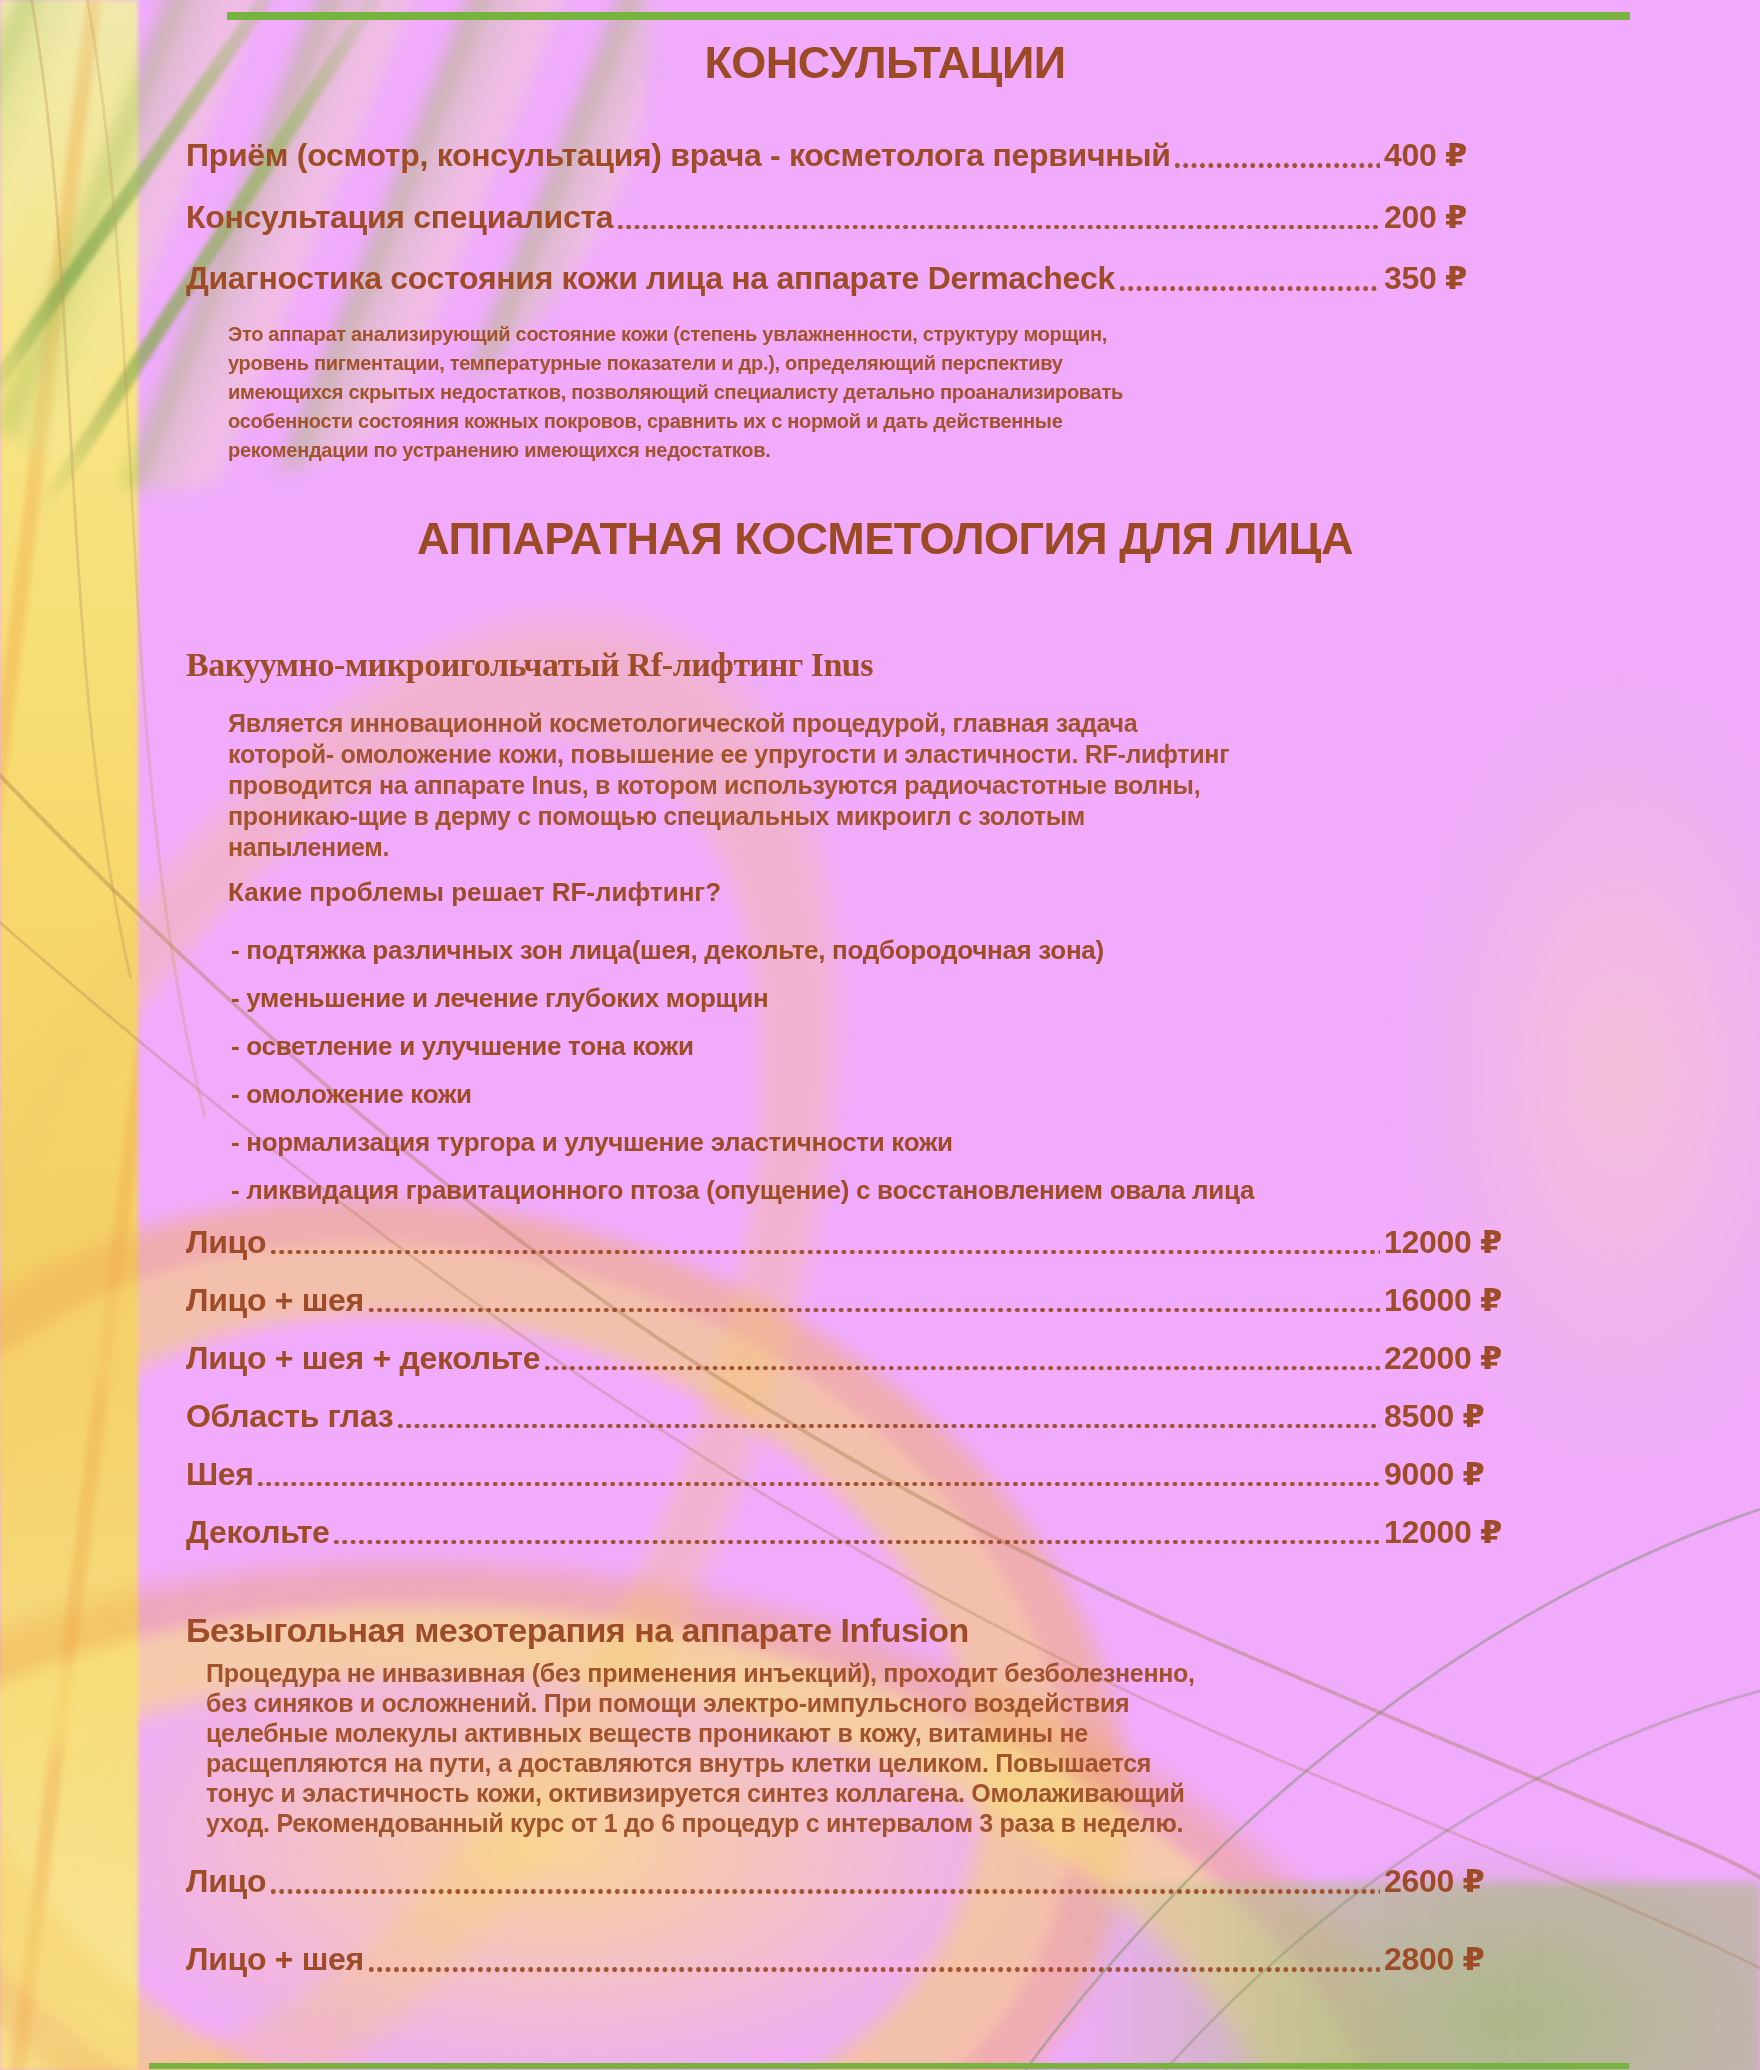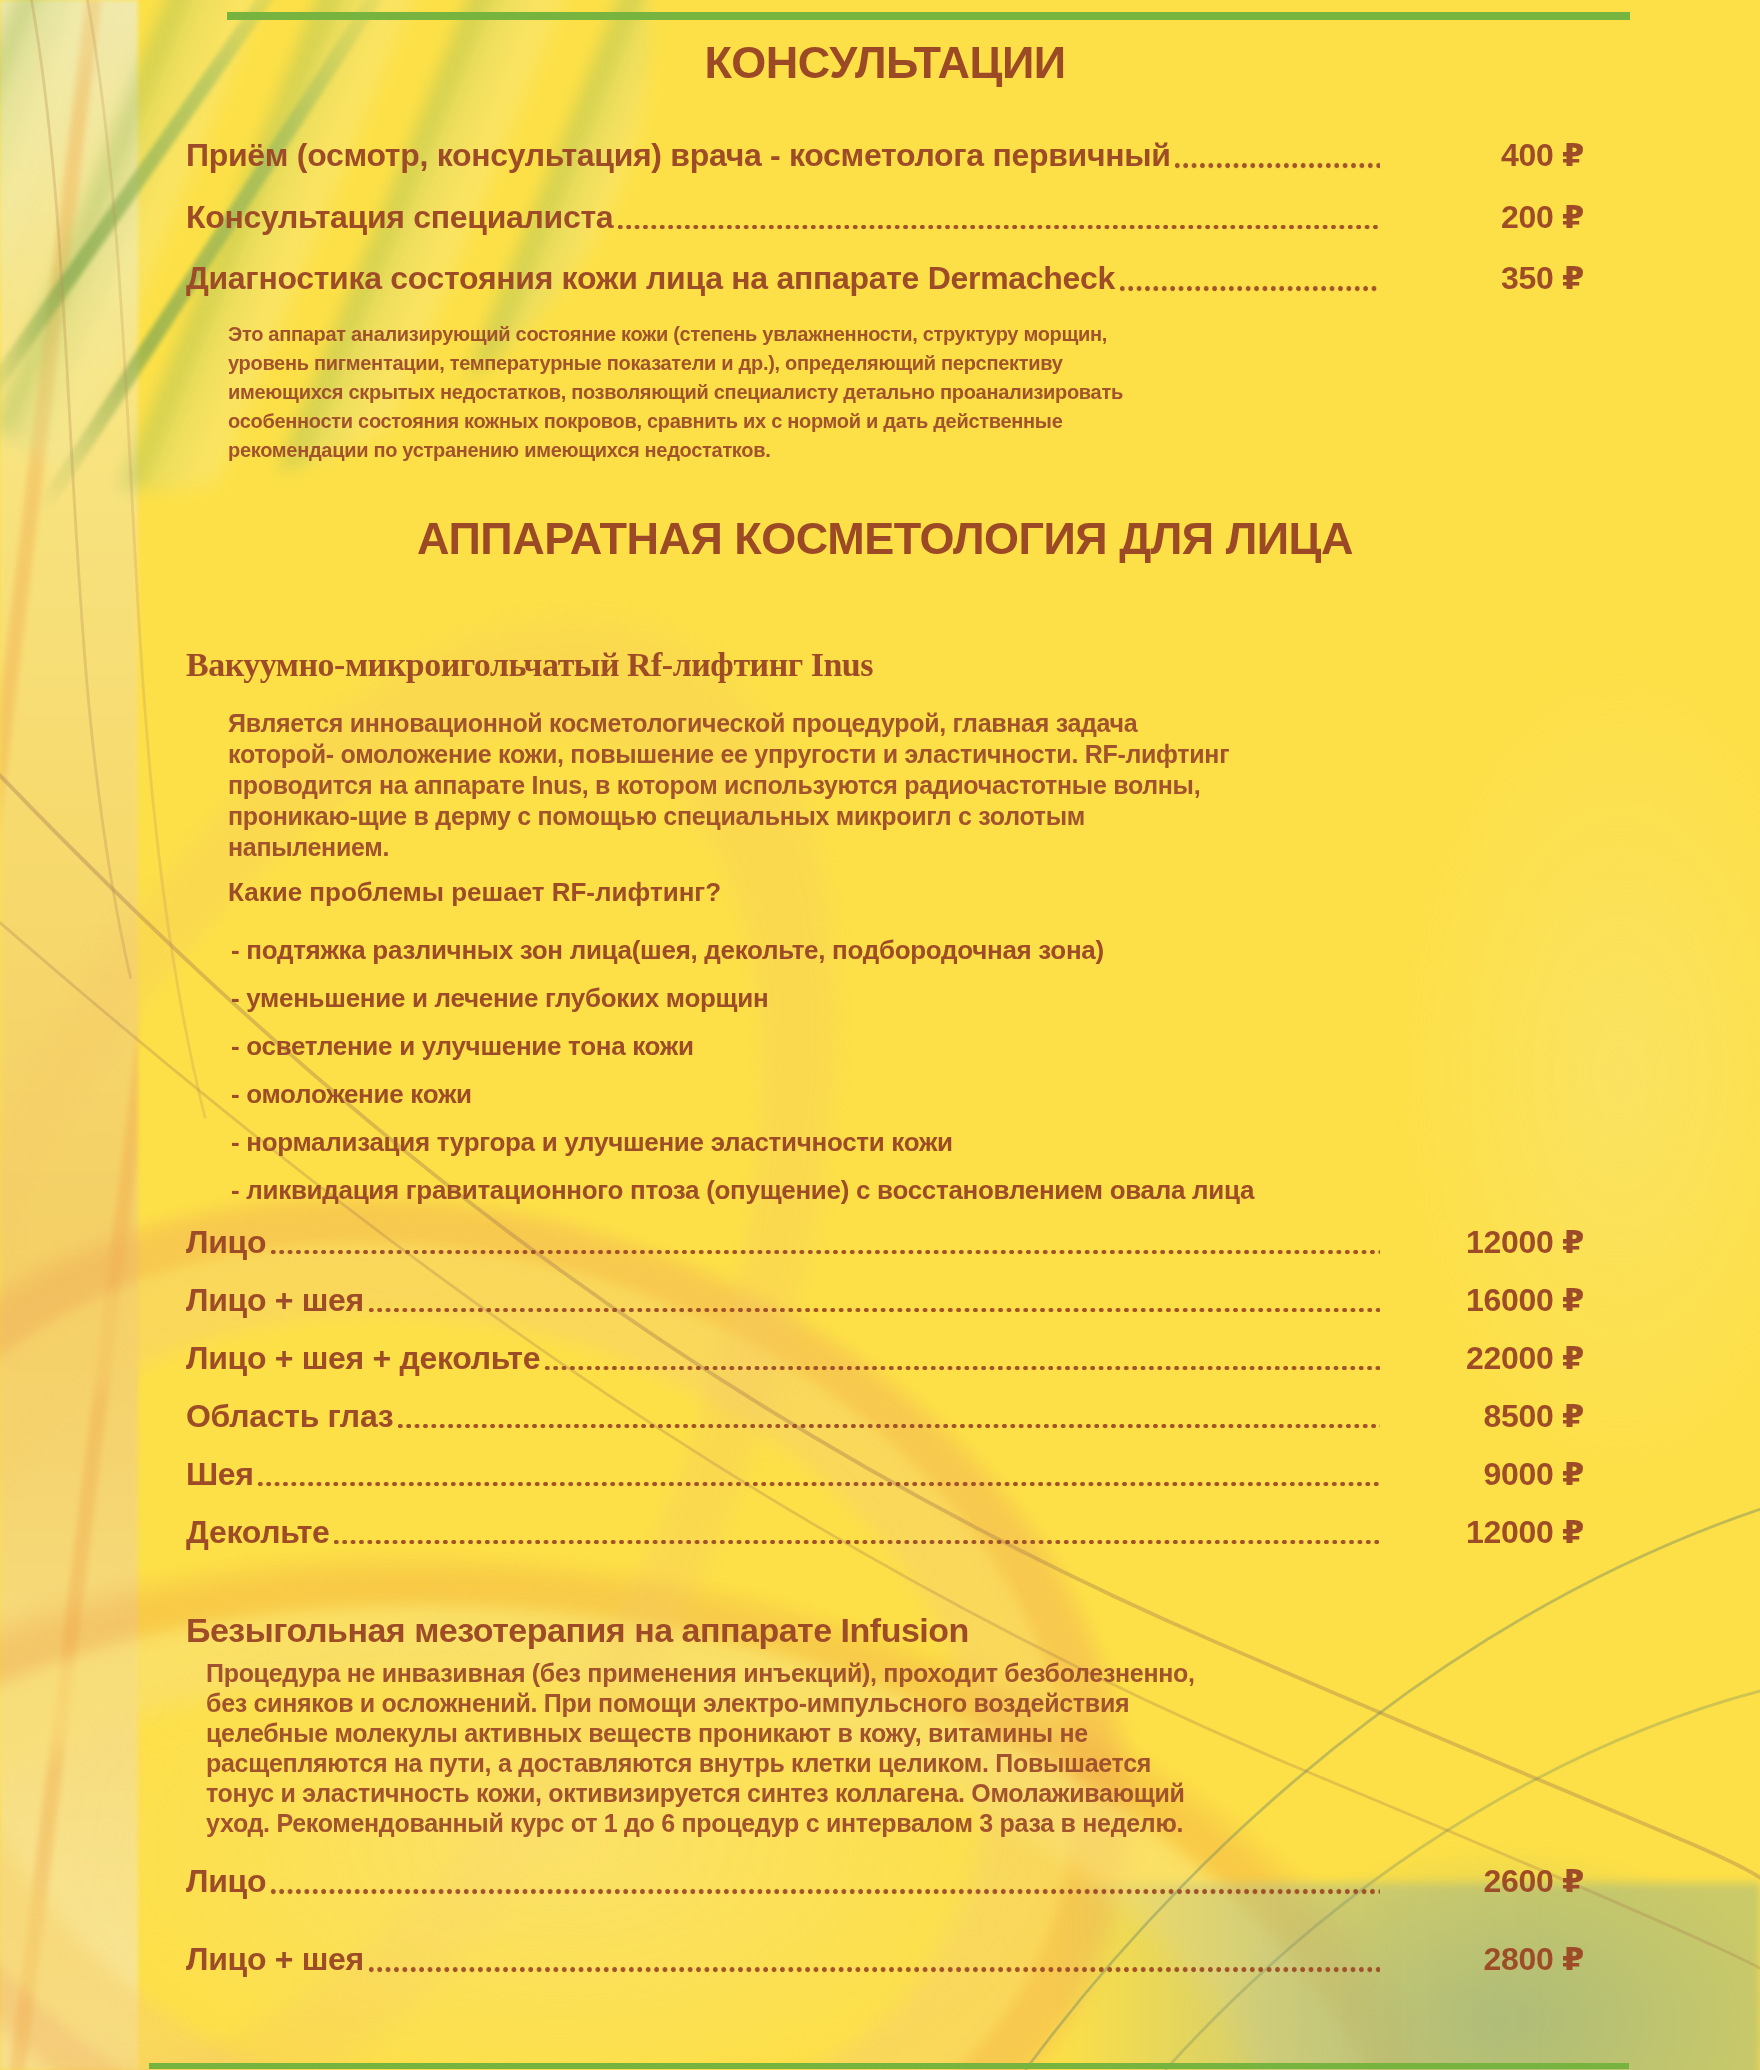--- a/index.html
+++ b/index.html
@@ -3,21 +3,21 @@
 <meta charset="utf-8">
 <style>
   * { box-sizing: border-box; margin: 0; padding: 0; }
   html, body { background: #e8e4d2; }
   body { font-family: "Liberation Sans", "DejaVu Sans", sans-serif; }
 
   .page {
     position: relative;
     width: 1761px;
     height: 2070px;
-    background: #fde047;
+    background: #f0abfc;
     overflow: hidden;
     color: #9e4c28;
   }
 
   
   .deco { position: absolute; z-index: 1; pointer-events: none; }
 
   .deco-left-band {
     left: 0; top: 0; width: 138px; height: 2070px;
     background:
@@ -130,21 +130,21 @@
   }
   .row .label { white-space: nowrap; }
   .row .dots {
     flex: 1 1 auto; min-width: 22.4px; height: 6.5px;
     margin: 0 3.7px 7.5px 3.7px;
     background-image: radial-gradient(circle at 3.3px 3.3px,
       rgba(158,76,40,.95) 2.1px, rgba(158,76,40,0) 2.7px);
     background-size: 8.4px 6.5px; background-repeat: repeat-x;
     background-position: left bottom;
   }
-  .row .price { width: 200px; text-align: right; white-space: nowrap; }
+  .row .price { width: 200px; text-align: left; white-space: nowrap; }
 
   .rows.big { margin-top: 10.3px; }
   .rows.big .row { margin-bottom: 17px; }
   .rows.bottom { margin-top: 23px; }
   .rows.bottom .row { margin-bottom: 37px; }
 
   .note {
     margin: 9.3px 0 0 42px; width: 932px;
     font-size: 20px; line-height: 29px; font-weight: bold;
     letter-spacing: -0.3px; color: #a2522c;

